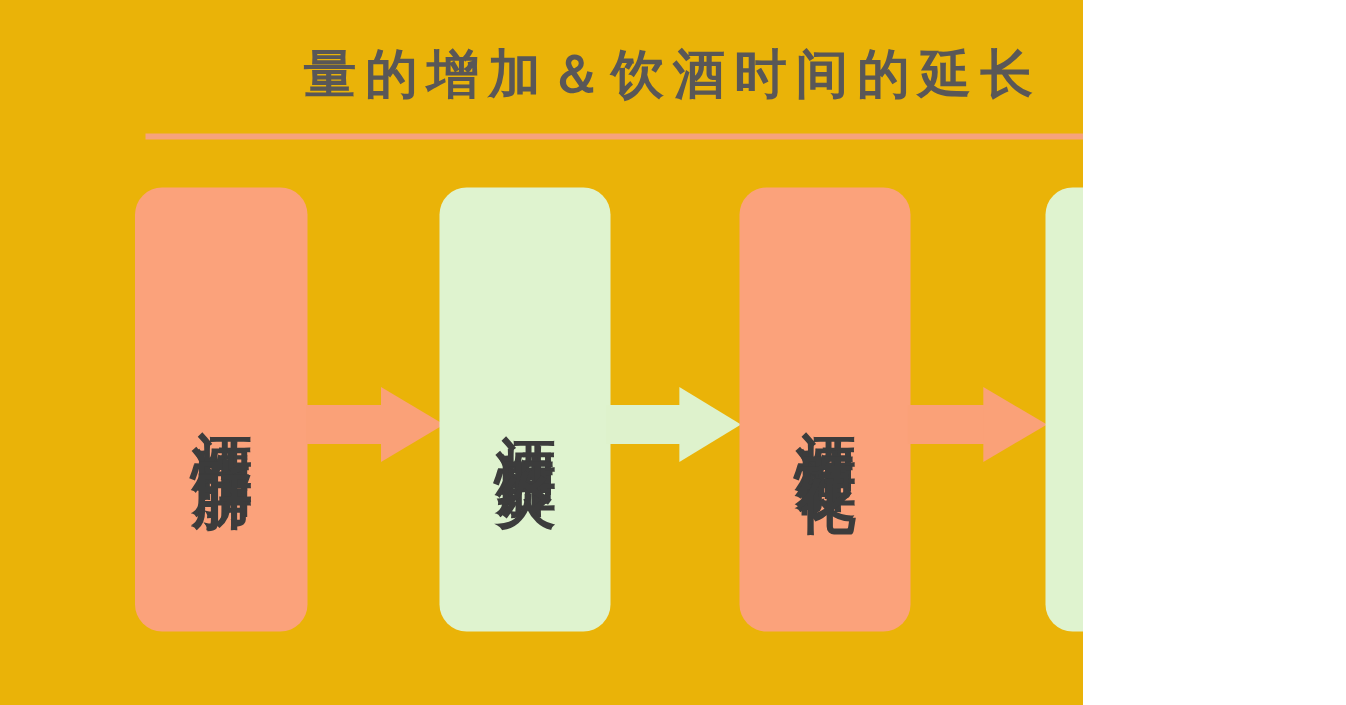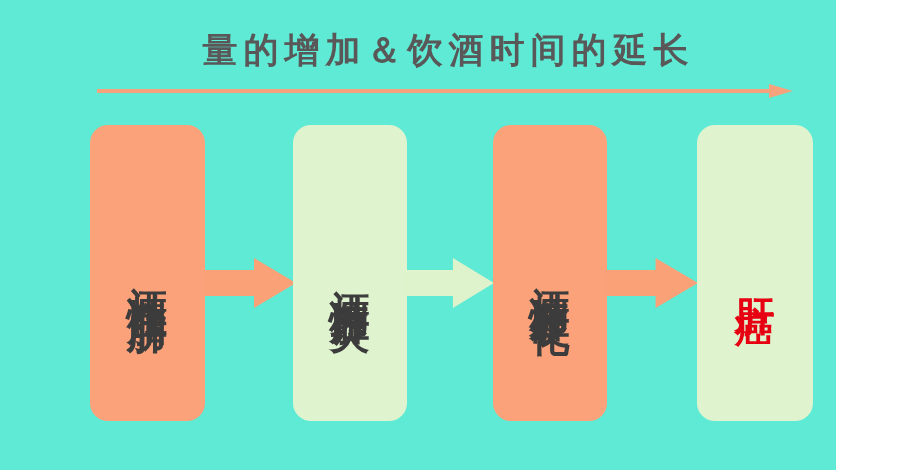--- a/index.html
+++ b/index.html
@@ -3,23 +3,23 @@
 <meta charset="utf-8">
 <style>
   html, body {
     margin: 0;
     padding: 0;
     background: #ffffff;
     font-family: "DejaVu Sans", "Liberation Sans", sans-serif;
   }
   .canvas {
     position: relative;
-    width: 836px;
+    width: 722px;
     height: 470px;
-    background: #5eead4;
+    background: #eab308;
     overflow: hidden;
   }
   .title {
     position: absolute;
     top: 30px;
     left: 0;
     width: 897px;
     text-align: center;
     font-size: 35px;
     font-weight: 900;

